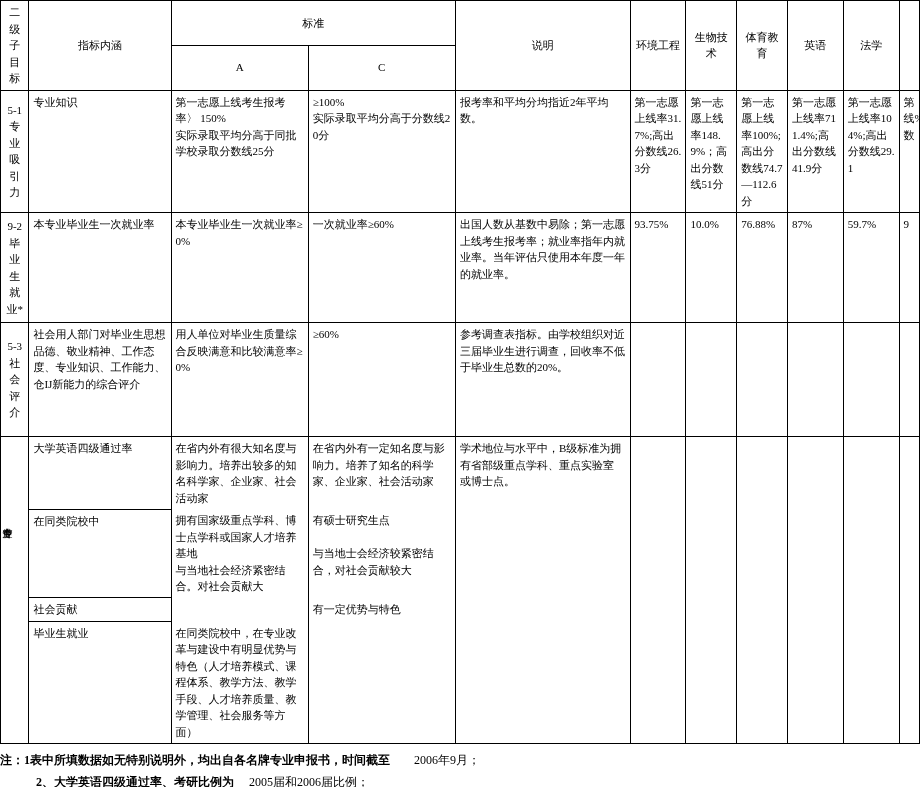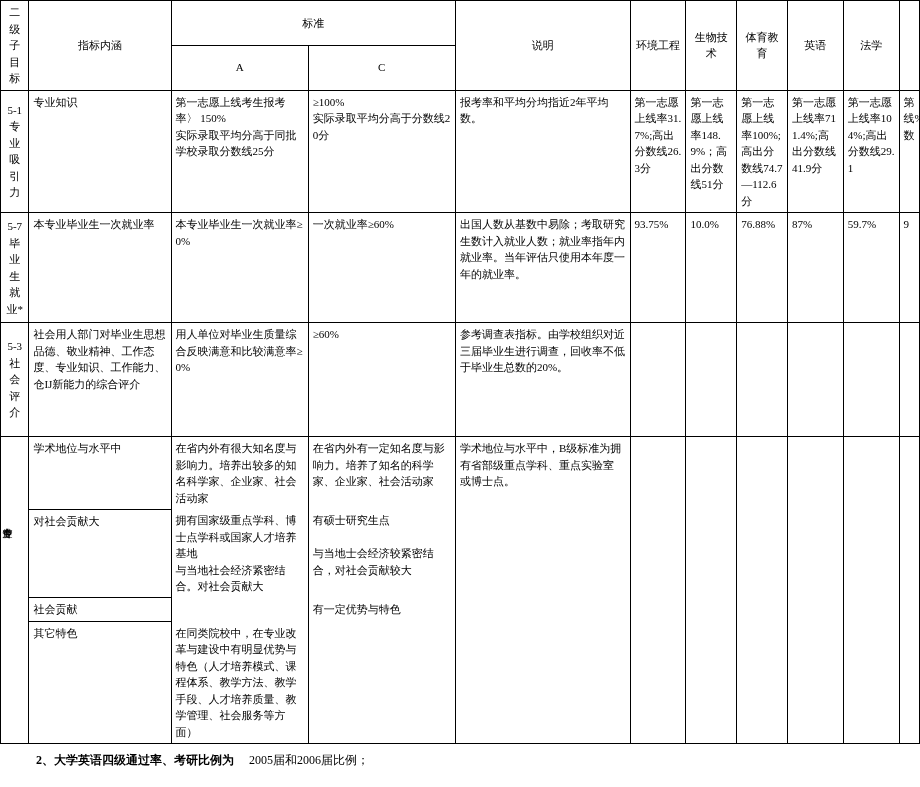--- a/index.html
+++ b/index.html
@@ -97,25 +97,25 @@
       <td>报考率和平均分均指近2年平均数。</td>
       <td>第一志愿上线率31.7%;高出分数线26.3分</td>
       <td>第一志愿上线率148.9%；高出分数线51分</td>
       <td>第一志愿上线率100%;高出分数线74.7 —112.6分</td>
       <td>第一志愿上线率711.4%;高出分数线41.9分</td>
       <td>第一志愿上线率104%;高出分数线29.1</td>
       <td>第线%;数</td>
     </tr>
 
     <tr>
-      <td class="center" style="height:110px">5-7 毕业生就业*</td>
+      <td class="center" style="height:110px">9-2 毕业生就业*</td>
       <td>本专业毕业生一次就业率</td>
       <td>本专业毕业生一次就业率≥0%</td>
       <td>一次就业率≥60%</td>
-      <td>出国人数从基数中易除；考取研究生数计入就业人数；就业率指年内就业率。当年评估只使用本年度一年的就业率。</td>
+      <td>出国人数从基数中易除；第一志愿上线考生报考率；就业率指年内就业率。当年评估只使用本年度一年的就业率。</td>
       <td>93.75%</td>
       <td>10.0%</td>
       <td>76.88%</td>
       <td>87%</td>
       <td>59.7%</td>
       <td>9</td>
     </tr>
 
     <tr>
       <td class="center" style="height:114px">5-3 社会评介</td>
@@ -126,53 +126,58 @@
       <td></td>
       <td></td>
       <td></td>
       <td></td>
       <td></td>
       <td></td>
     </tr>
 
     <tr>
       <td rowspan="4" class="center"></td>
-      <td style="height:60px">学术地位与水平中</td>
+      <td style="height:60px">大学英语四级通过率</td>
       <td style="border-bottom:none">在省内外有很大知名度与影响力。培养出较多的知名科学家、企业家、社会活动家</td>
       <td style="border-bottom:none">在省内外有一定知名度与影响力。培养了知名的科学家、企业家、社会活动家</td>
       <td rowspan="4">学术地位与水平中，B级标准为拥有省部级重点学科、重点实验室 或博士点。</td>
       <td rowspan="4"></td>
       <td rowspan="4"></td>
       <td rowspan="4"></td>
       <td rowspan="4"></td>
       <td rowspan="4"></td>
       <td rowspan="4"></td>
     </tr>
     <tr>
-      <td style="height:55px">对社会贡献大</td>
+      <td style="height:55px">在同类院校中</td>
       <td style="white-space:pre-line;border-top:none;border-bottom:none">拥有国家级重点学科、博士点学科或国家人才培养基地
 与当地社会经济紧密结合。对社会贡献大</td>
       <td style="white-space:pre-line;border-top:none;border-bottom:none">有硕士研究生点
 
 与当地士会经济较紧密结合，对社会贡献较大</td>
     </tr>
     <tr>
       <td style="height:24px">社会贡献</td>
       <td style="border-top:none;border-bottom:none"></td>
       <td style="border-top:none;border-bottom:none">有一定优势与特色</td>
     </tr>
     <tr>
-      <td style="height:100px">其它特色</td>
+      <td style="height:100px">毕业生就业</td>
       <td style="border-top:none">在同类院校中，在专业改革与建设中有明显优势与特色（人才培养模式、课程体系、教学方法、教学手段、人才培养质量、教学管理、社会服务等方面）</td>
       <td style="border-top:none"></td>
     </tr>
   </tbody>
 </table>
 
 <div class="notes">
+  <div class="row">
+    <b>注：1表中所填数据如无特别说明外，均出自各名牌专业申报书，时间截至</b>
+    &nbsp;&nbsp;&nbsp;&nbsp;&nbsp;&nbsp;
+    <span>2006年9月；</span>
+  </div>
   <div class="row" style="padding-left:36px">
     <b>2、大学英语四级通过率、考研比例为</b>
     &nbsp;&nbsp;&nbsp;
     <span>2005届和2006届比例；</span>
   </div>
   <div class="row" style="padding-left:36px">
     
     &nbsp;
     
   </div>

